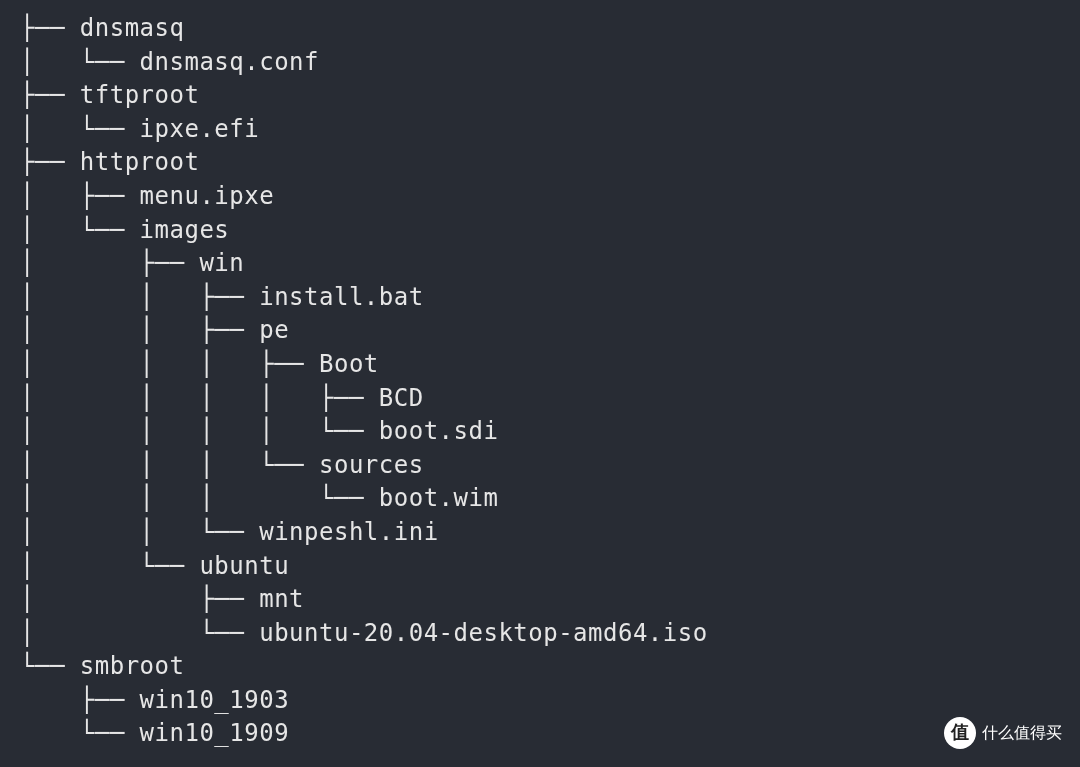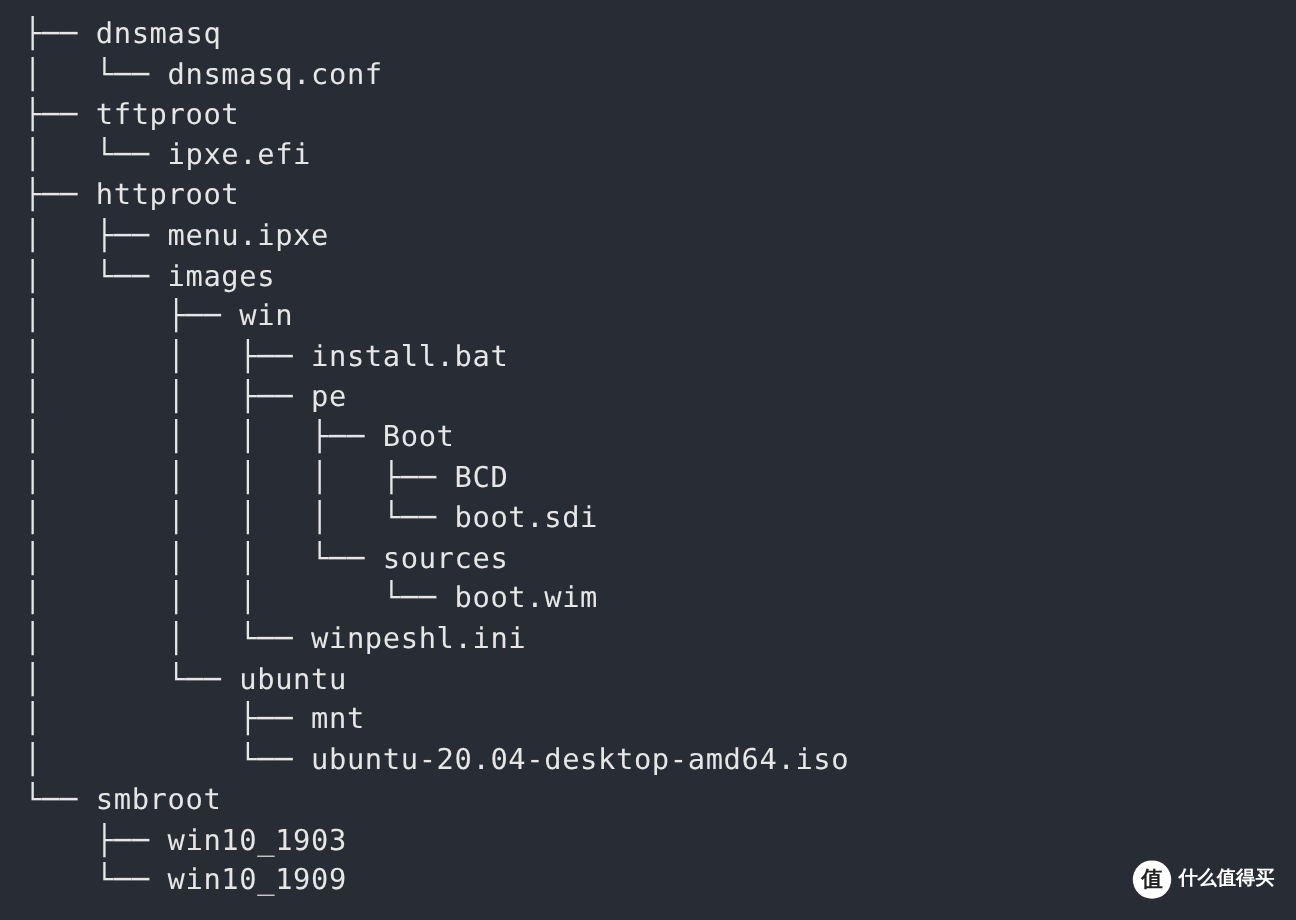--- a/index.html
+++ b/index.html
@@ -40,21 +40,21 @@
       align-items: center;
       justify-content: center;
       color: #222;
       font-size: 18px;
       font-weight: bold;
       font-family: sans-serif;
     }
     .watermark-text {
       color: #ffffff;
       font-size: 16px;
-      font-weight: bold;
+      font-weight: normal;
       font-family: sans-serif;
     }
   </style>
 </head>
 <body>
 
 <pre class="tree-output">├── dnsmasq
 │   └── dnsmasq.conf
 ├── tftproot
 │   └── ipxe.efi

